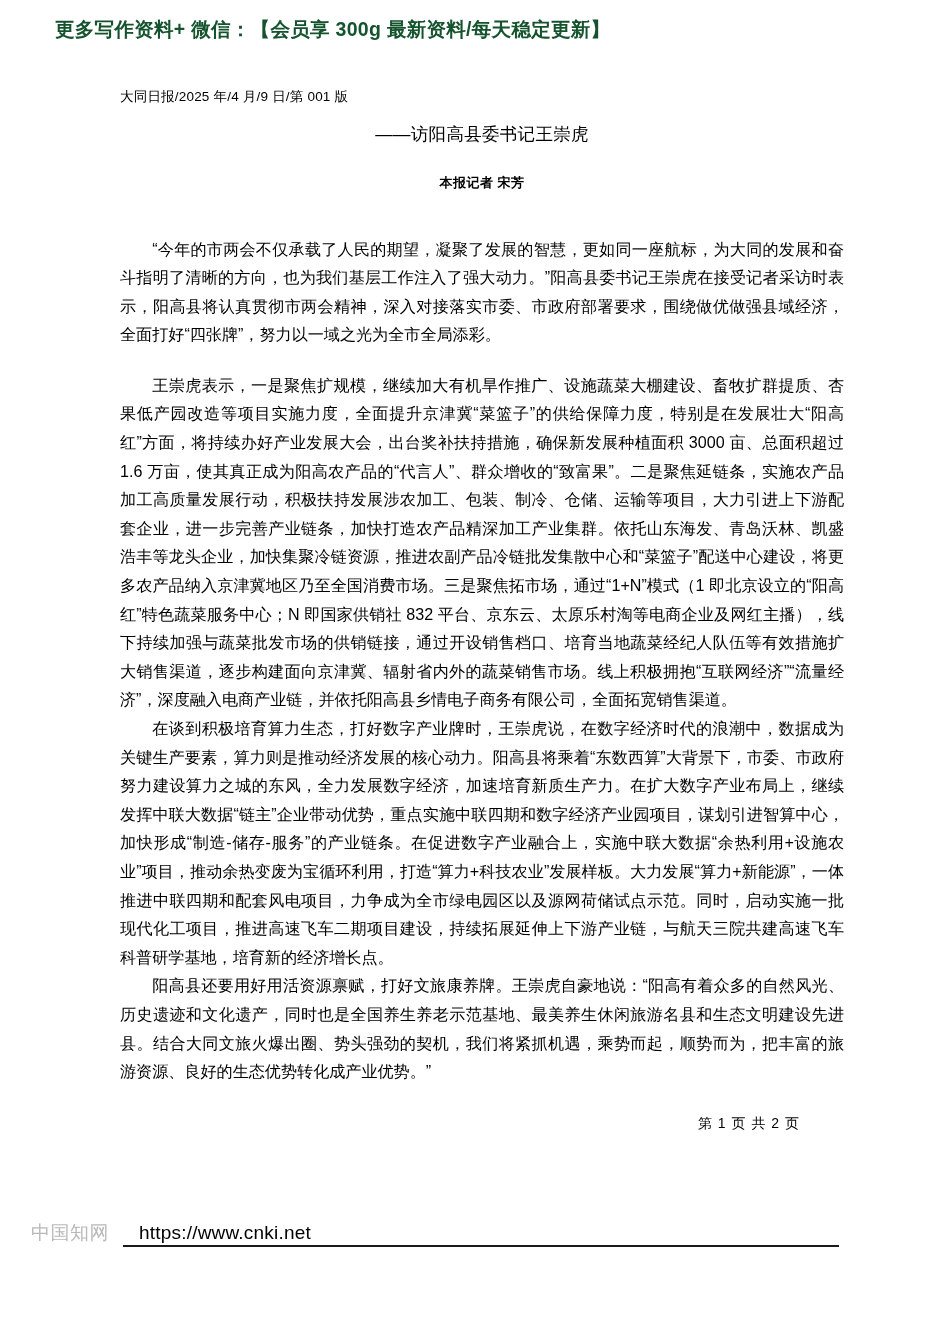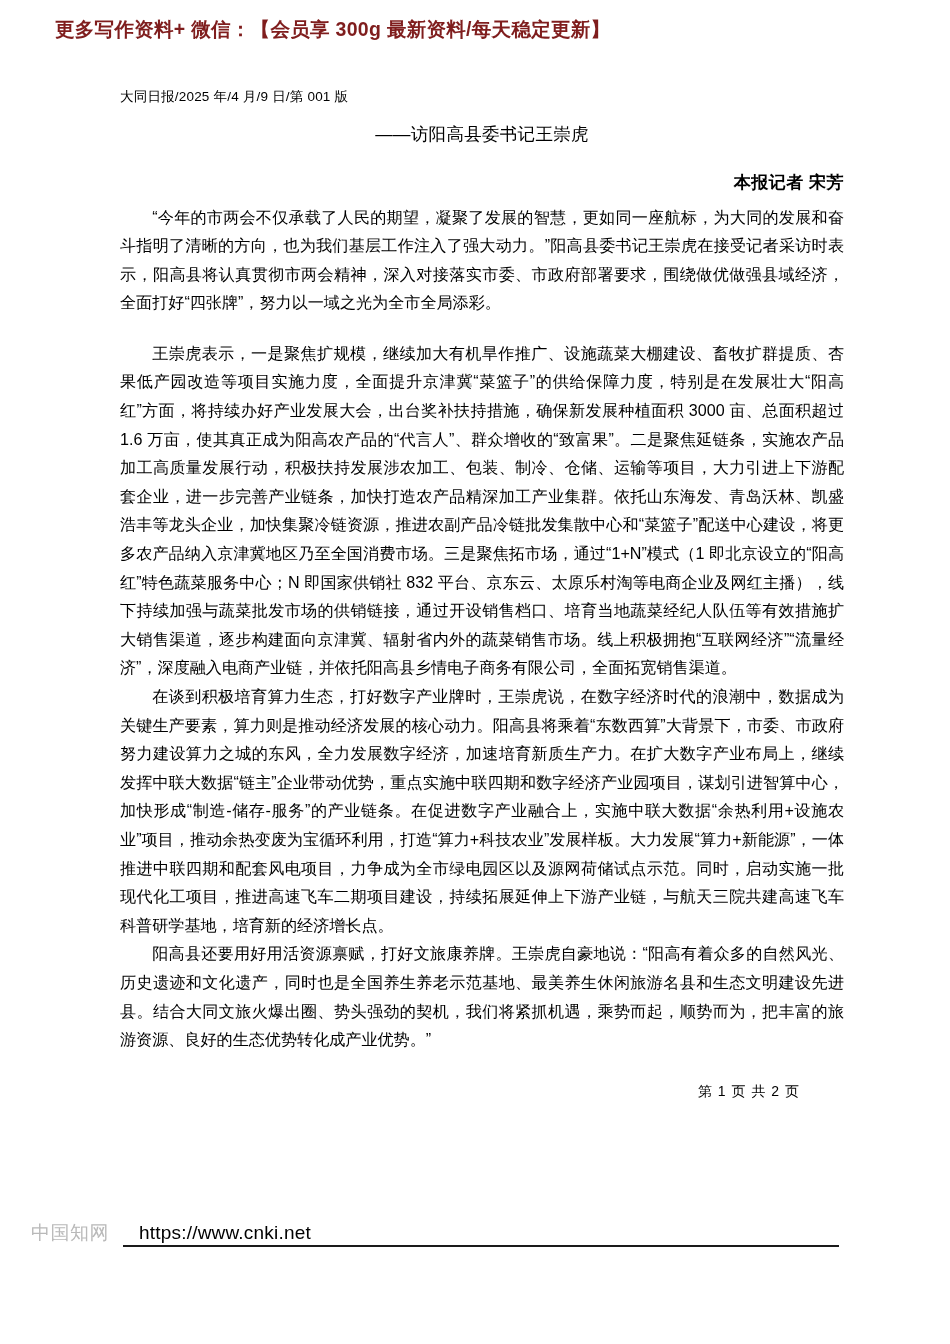--- a/index.html
+++ b/index.html
@@ -16,21 +16,21 @@
     overflow: hidden;
   }
 
   
   .promo-banner {
     position: absolute;
     left: 55px;
     top: 16px;
     font-size: 19.5px;
     font-weight: 700;
-    color: #7f1d1d;
+    color: #14532d;
     letter-spacing: 0.3px;
     white-space: nowrap;
   }
 
   
   .doc {
     position: absolute;
     left: 120px;
     top: 88px;
     width: 724px;
@@ -56,29 +56,29 @@
   .subheadline {
     font-size: 17.5px;
     font-weight: 400;
     line-height: 26px;
     text-align: center;
     letter-spacing: 0.3px;
   }
 
   .byline {
     margin-top: 24px;
-    font-size: 17px;
+    font-size: 13px;
     font-weight: 700;
     line-height: 24px;
-    text-align: right;
+    text-align: center;
     letter-spacing: 0.5px;
   }
 
   .article-body {
-    margin-top: 8px;
+    margin-top: 40px;
   }
 
   .para {
     font-size: 16.1px;
     line-height: 28.6px;
     text-align: justify;
     text-justify: inter-ideograph;
     text-indent: 2em;
     margin: 0;
     letter-spacing: 0px;

